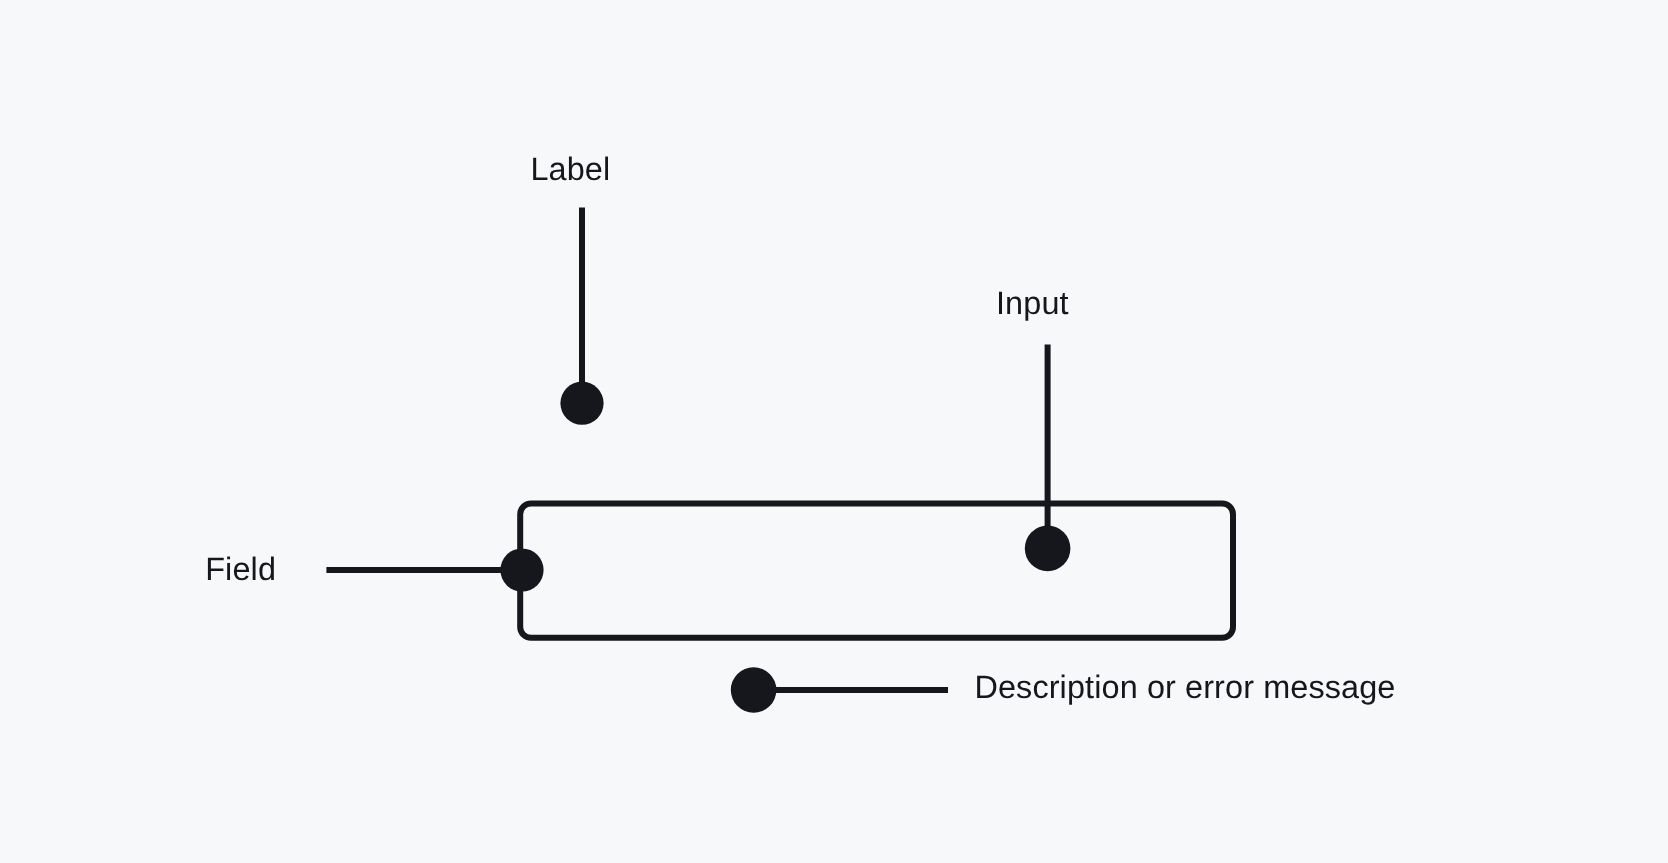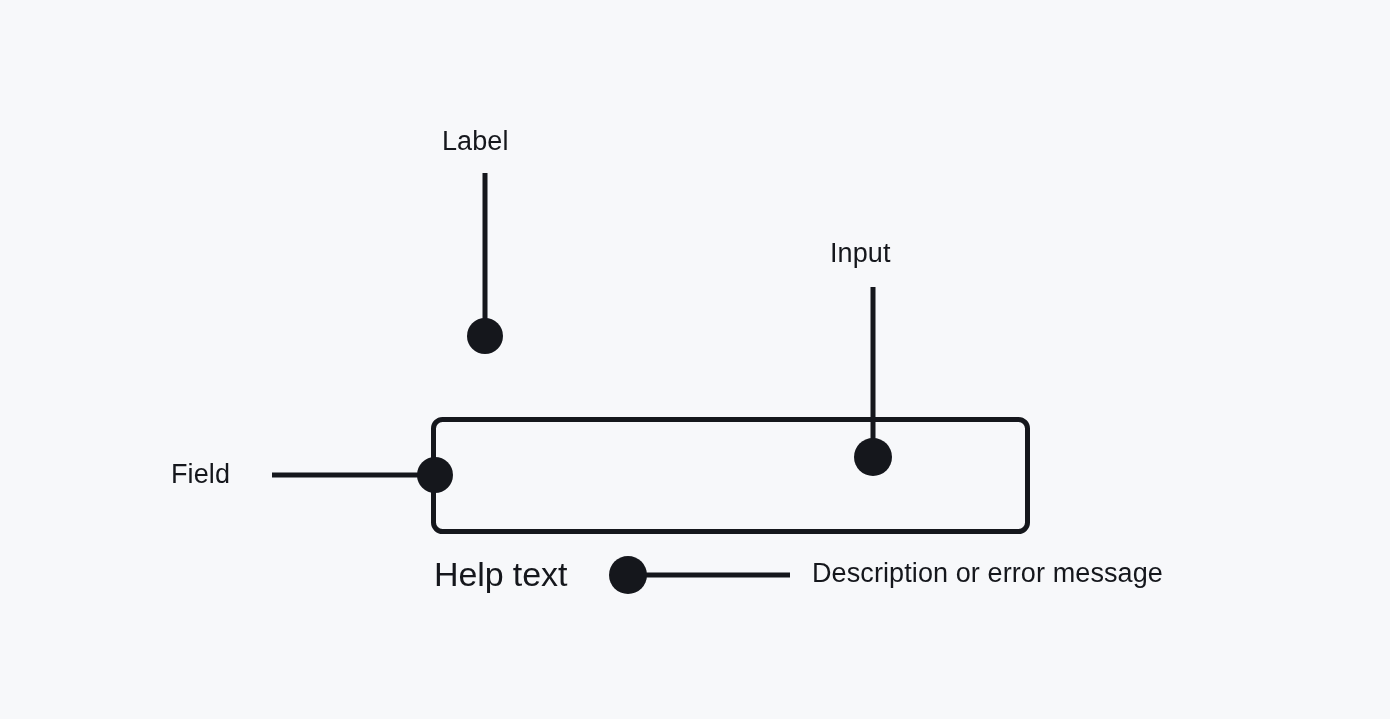--- a/index.html
+++ b/index.html
@@ -81,15 +81,14 @@
   <div class="txt annot" id="label-annot">Label</div>
 
   <div class="txt annot" id="input-annot">Input</div>
 
   <div class="txt annot" id="value-annot">Field</div>
 
   <div class="txt annot" id="desc-annot">Description or error message</div>
 
 
 
-  <div class="txt field-txt" id="help-text-text">Help text</div>
 
 </div>
 
 </body></html>

